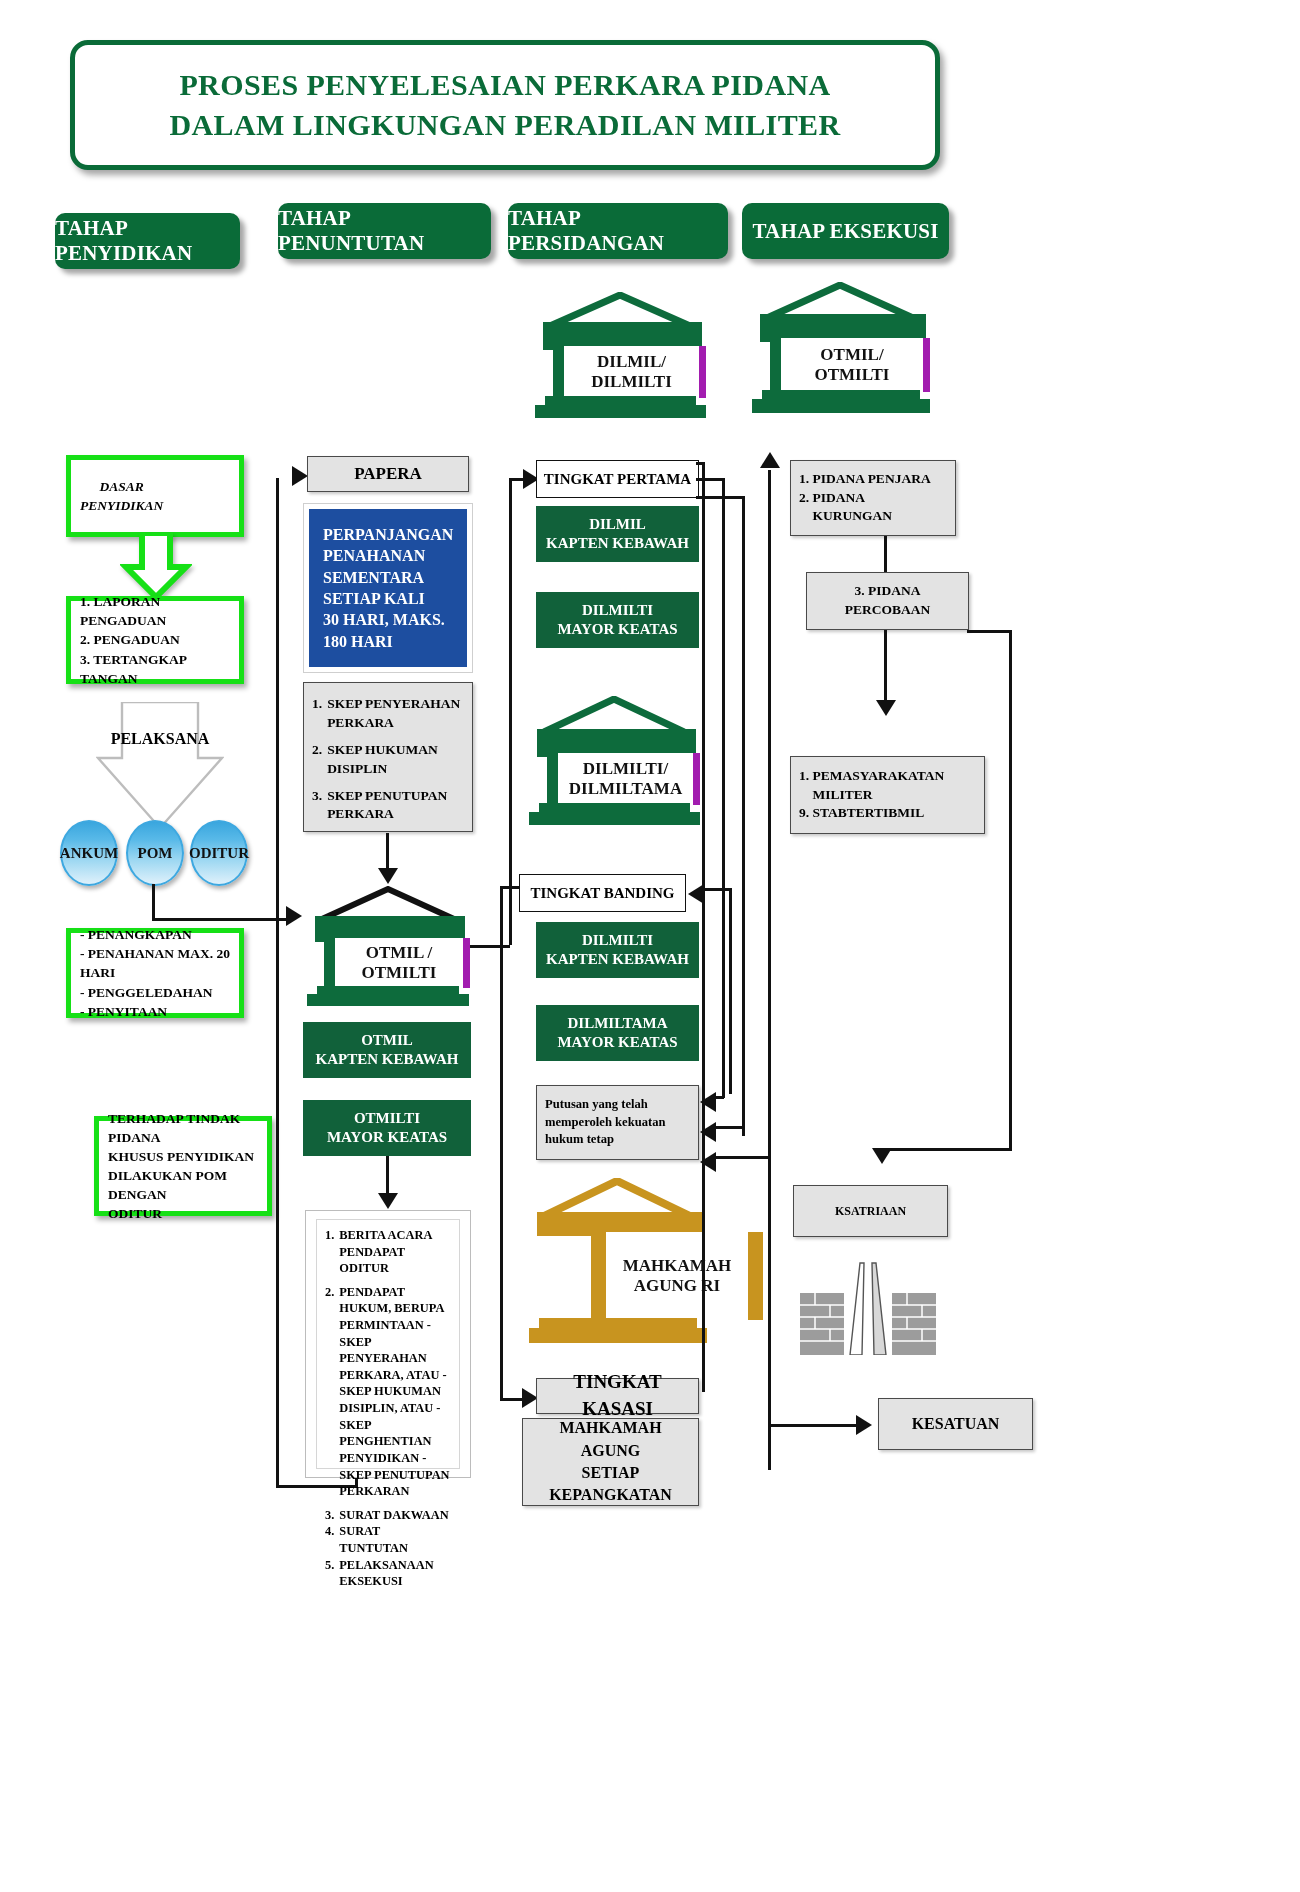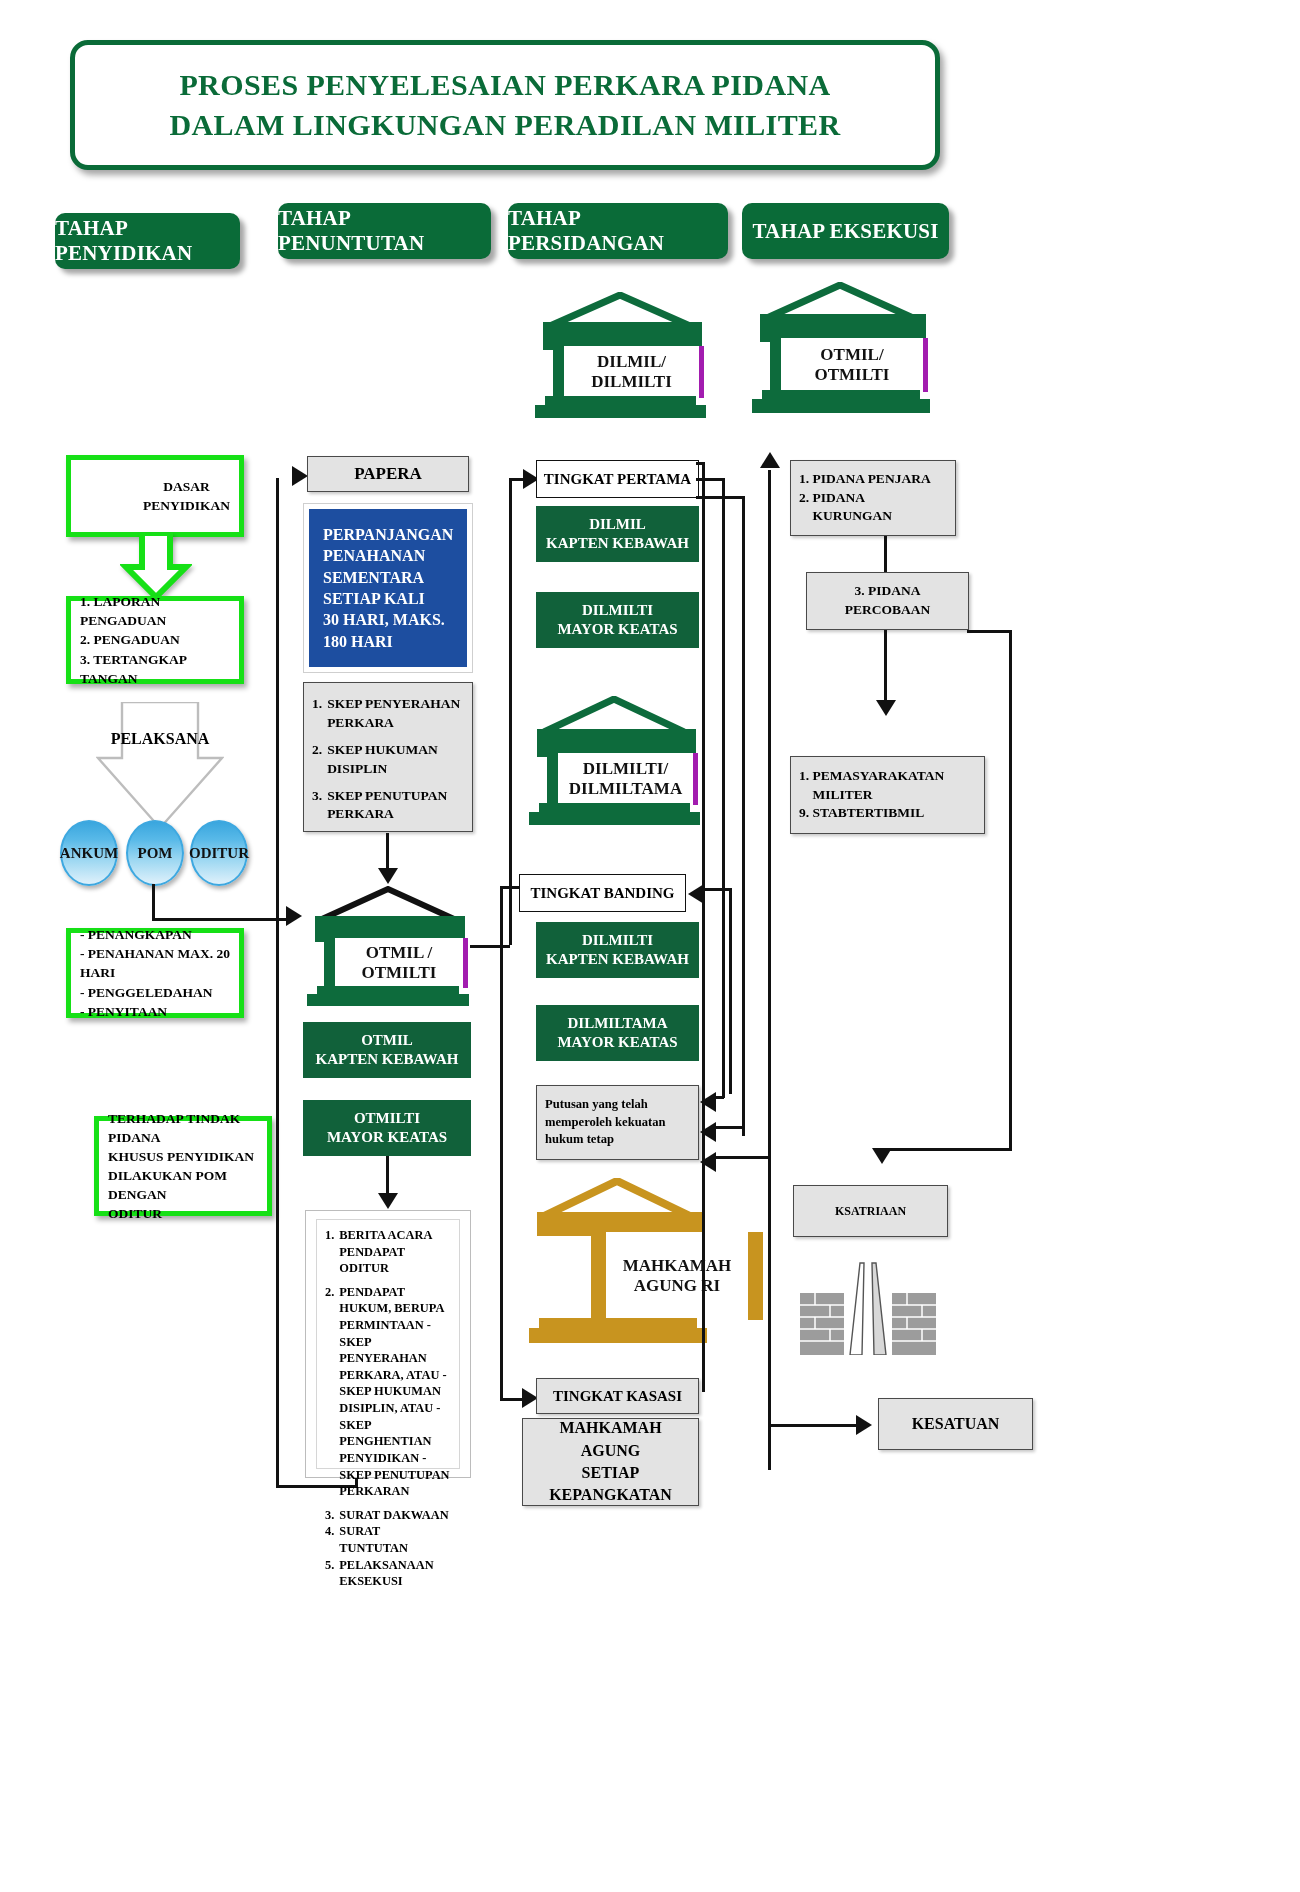--- a/index.html
+++ b/index.html
@@ -29,21 +29,21 @@
   }
 
   
   .gbox{ 
     border:5px solid #16e016;background:#fff;
     box-shadow:3px 4px 5px rgba(0,0,0,.32);
     display:flex;align-items:center;
     font-weight:bold;font-size:13.5px;line-height:1.42;
     padding:7px 9px;
   }
-  .gbox.center{justify-content:flex-end;text-align:center;}
+  .gbox.center{justify-content:flex-start;text-align:center;font-style:italic;}
 
   .greenfill{ 
     background:#11613a;color:#fff;font-weight:bold;
     display:flex;align-items:center;justify-content:center;
     text-align:center;font-size:15px;line-height:1.25;
   }
 
   .greybox{ 
     background:#e3e3e3;border:1.6px solid #4a4a4a;
     display:flex;align-items:center;
@@ -98,21 +98,21 @@
   .arrow-r{width:0;height:0;border-top:10px solid transparent;border-bottom:10px solid transparent;border-left:16px solid #111;}
   .arrow-l{width:0;height:0;border-top:10px solid transparent;border-bottom:10px solid transparent;border-right:16px solid #111;}
 
   
   .garrow{filter:drop-shadow(2px 3px 2px rgba(0,0,0,.28));}
   .warrow{}
 
   
   .temple .roof{position:absolute;}
   .temple .bar{position:absolute;background:#0d6b3c;border:2px solid #0d6b3c;}
-  .temple .body{position:absolute;background:#fff;border-left:11px solid #0d6b3c;border-right:5px solid #a21caf;
+  .temple .body{position:absolute;background:#fff;border-left:11px solid #0d6b3c;border-right:7px solid #a21caf;
                 display:flex;align-items:center;justify-content:center;text-align:center;
                 font-weight:bold;font-size:17px;line-height:1.2;color:#111;}
   .temple .base1{position:absolute;background:#0d6b3c;}
   .temple .base2{position:absolute;background:#0d6b3c;}
 
   
   .gtemple .bar{background:#c8941f;border-color:#c8941f;}
   .gtemple .body{border-left-color:#c8941f;border-right-color:#c8941f;margin-left:44px;}
   .gtemple .base1,.gtemple .base2{background:#c8941f;}
 </style>
@@ -405,21 +405,21 @@
         <div>AGUNG RI</div>
       </div>
     </div>
     <div class="base1" style="left:12px;top:140px;width:158px;height:12px;"></div>
     <div class="base2" style="left:2px;top:150px;width:178px;height:15px;"></div>
   </div>
 
   <div class="abs ln hln" style="left:500px;top:1398px;width:30px;"></div>
   <div class="abs arrow-r" style="left:522px;top:1388px;"></div>
 
-  <div class="abs greybox center" style="left:536px;top:1378px;width:163px;height:36px;font-size:15px;">
+  <div class="abs greybox center" style="left:536px;top:1378px;width:163px;height:36px;font-size:19px;">
     <span>TINGKAT KASASI</span>
   </div>
   <div class="abs greybox center" style="left:522px;top:1418px;width:177px;height:88px;font-size:16px;">
     <div>
       <div>MAHKAMAH AGUNG</div>
       <div>SETIAP</div>
       <div>KEPANGKATAN</div>
     </div>
   </div>
 

